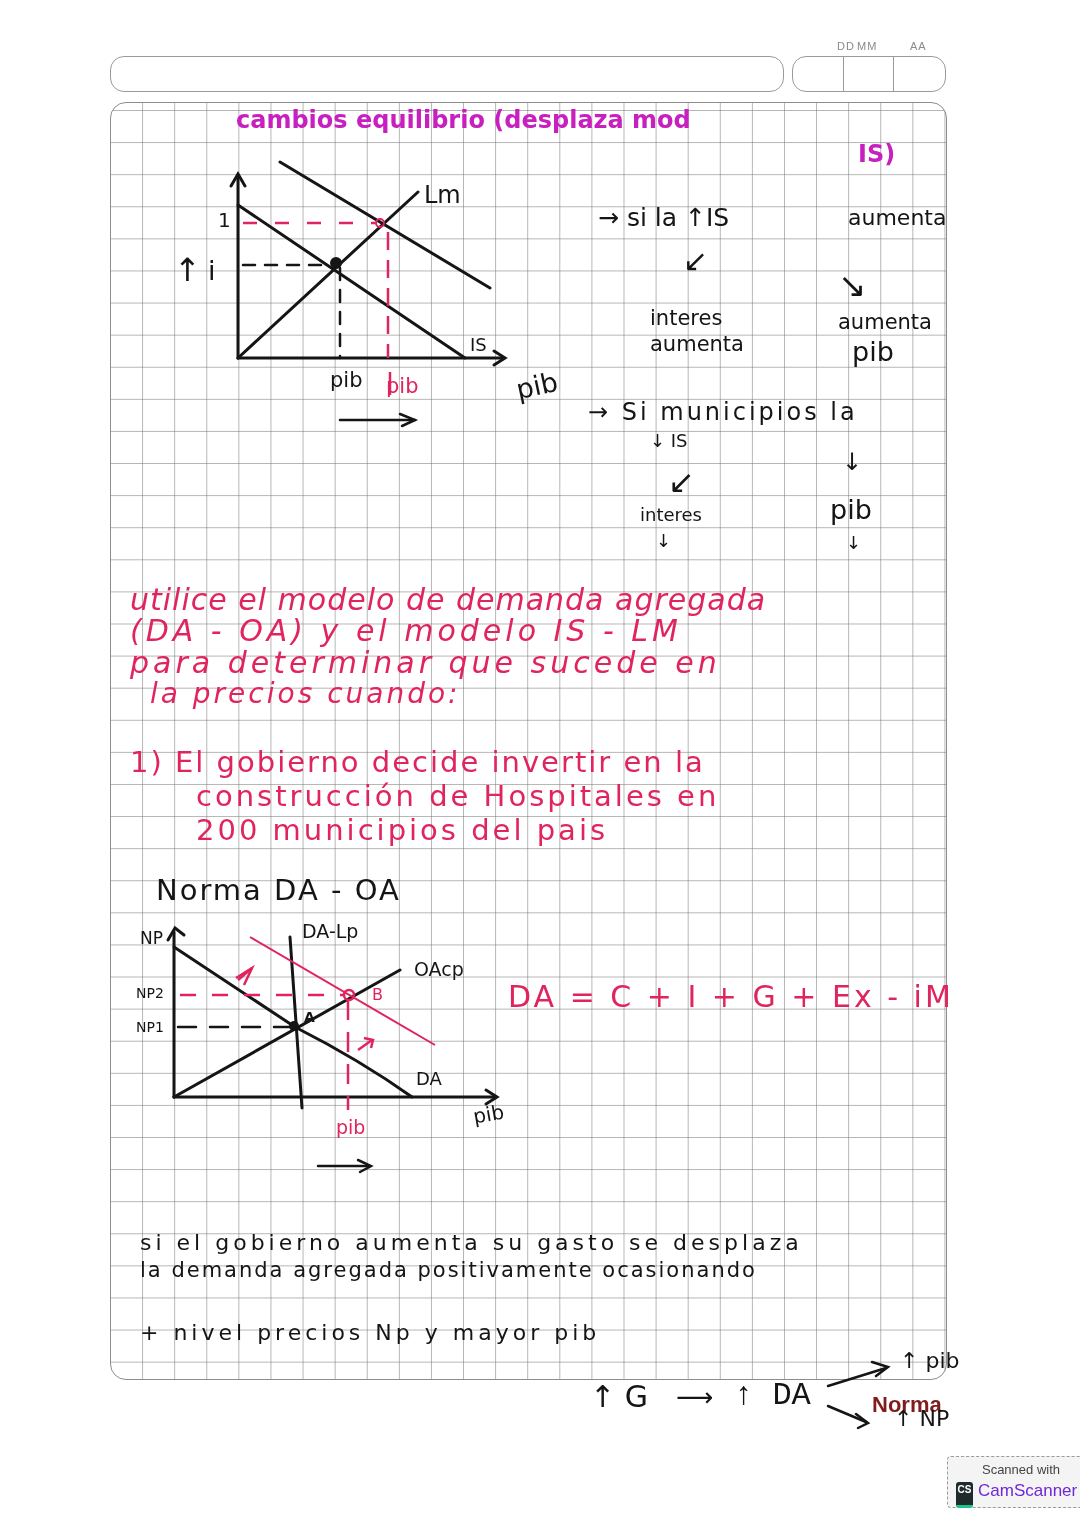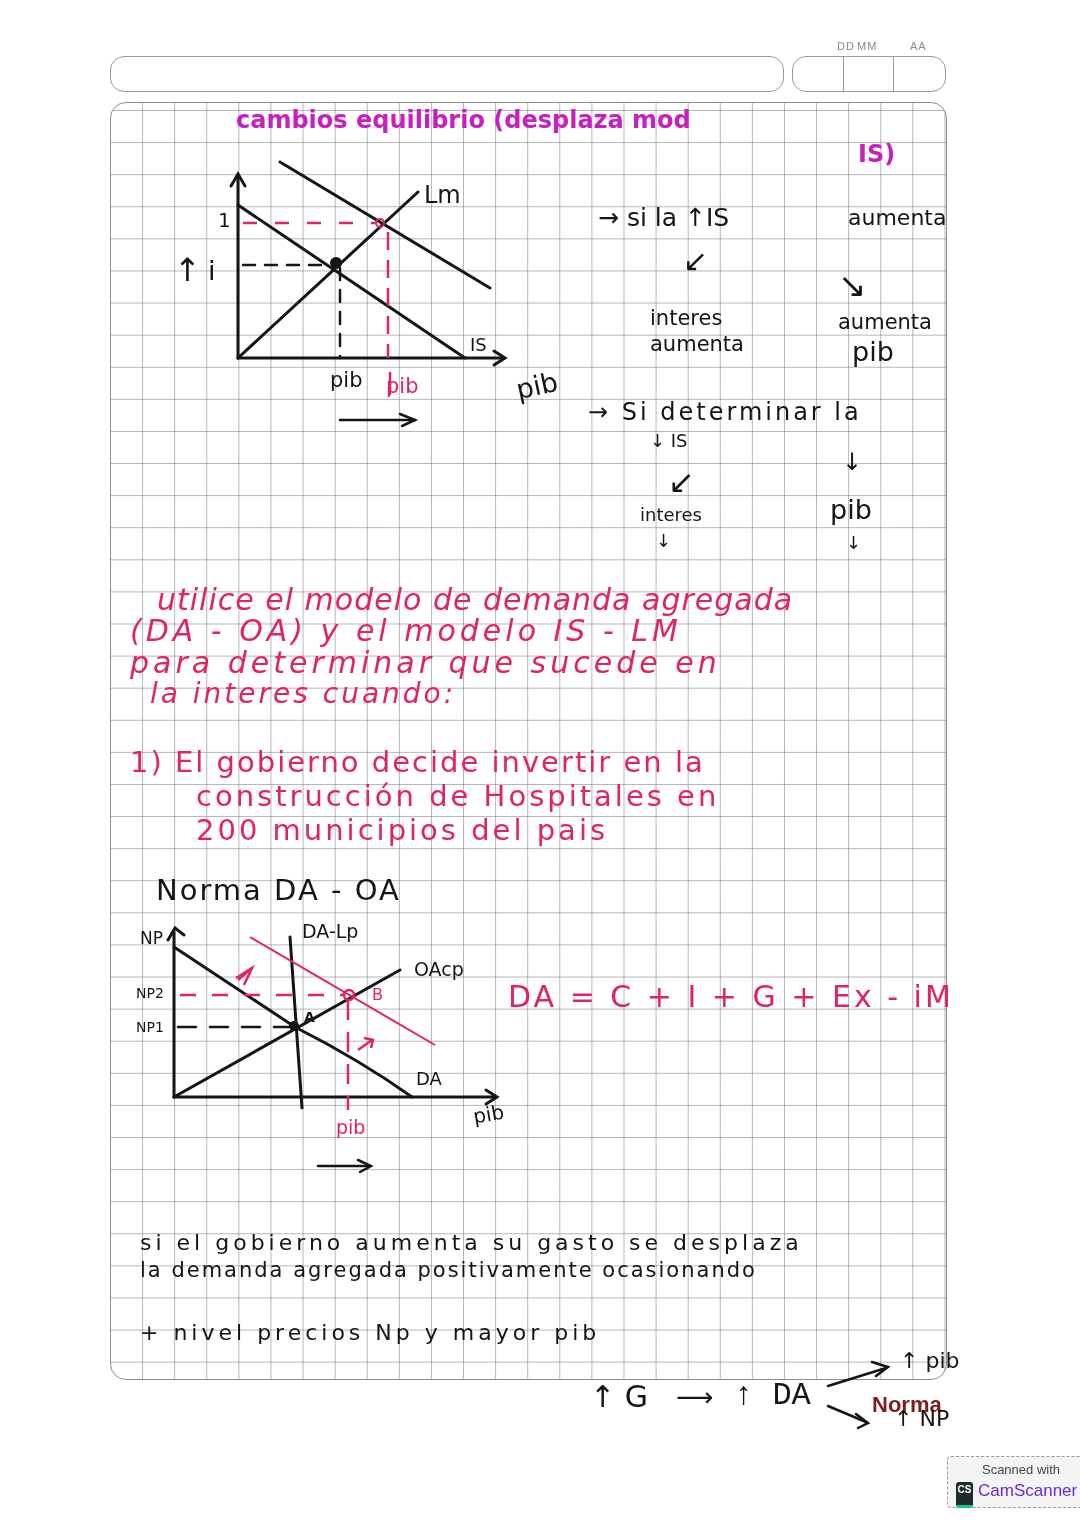--- a/index.html
+++ b/index.html
@@ -78,33 +78,33 @@
 
 <span class="hw ink h24" style="left:598px;top:205px;font-size:25px;">→ si la ↑IS</span>
 <span class="hw ink h24" style="left:848px;top:207px;font-size:22px;">aumenta</span>
 <span class="hw ink h28" style="left:683px;top:246px;font-size:30px;">↙</span>
 <span class="hw ink h28" style="left:838px;top:268px;font-size:34px;">↘</span>
 <span class="hw ink h22" style="left:650px;top:308px;">interes</span>
 <span class="hw ink h22" style="left:650px;top:334px;">aumenta</span>
 <span class="hw ink h22" style="left:838px;top:312px;">aumenta</span>
 <span class="hw ink h28" style="left:852px;top:338px;">pib</span>
 
-<span class="hw ink h24" style="left:588px;top:400px;letter-spacing:3px;">→ Si determinar la</span>
+<span class="hw ink h24" style="left:588px;top:400px;letter-spacing:3px;">→ Si municipios la</span>
 <span class="hw ink h22" style="left:650px;top:432px;font-size:18px;">↓ IS</span>
 <span class="hw ink h28" style="left:668px;top:466px;font-size:32px;">↙</span>
 <span class="hw ink h22" style="left:640px;top:506px;font-size:18px;">interes</span>
 <span class="hw ink h22" style="left:656px;top:532px;font-size:18px;">↓</span>
 <span class="hw ink h24" style="left:842px;top:450px;">↓</span>
 <span class="hw ink h28" style="left:830px;top:496px;">pib</span>
 <span class="hw ink h22" style="left:846px;top:534px;font-size:18px;">↓</span>
 
-<span class="hw pink it h28" style="left:130px;top:585px;font-size:30px;letter-spacing:1px;margin-left:27px;">utilice el modelo de demanda agregada</span>
+<span class="hw pink it h28" style="left:130px;top:585px;font-size:30px;letter-spacing:1px;">utilice el modelo de demanda agregada</span>
 <span class="hw pink it h28" style="left:130px;top:616px;font-size:30px;letter-spacing:4px;">(DA - OA) y el modelo IS - LM</span>
 <span class="hw pink it h28" style="left:130px;top:648px;font-size:30px;letter-spacing:4px;">para determinar que sucede en</span>
-<span class="hw pink it h28" style="left:150px;top:680px;font-size:28px;letter-spacing:3px;">la interes cuando:</span>
+<span class="hw pink it h28" style="left:150px;top:680px;font-size:28px;letter-spacing:3px;">la precios cuando:</span>
 
 <span class="hw pink h28" style="left:130px;top:748px;font-size:29px;letter-spacing:2px;">1) El gobierno decide invertir en la</span>
 <span class="hw pink h28" style="left:196px;top:782px;font-size:29px;letter-spacing:3px;">construcción de Hospitales en</span>
 <span class="hw pink h28" style="left:196px;top:816px;font-size:29px;letter-spacing:3px;">200 municipios del pais</span>
 
 <span class="hw ink" style="left:156px;top:876px;font-size:29px;letter-spacing:2px;">Norma DA - OA</span>
 
 <svg class="fig" style="left:0;top:0;" width="1080" height="1528" viewBox="0 0 1080 1528">
   <g stroke="#151515" stroke-width="3" fill="none" stroke-linecap="round">
     <line x1="174" y1="932" x2="174" y2="1097"></line>

